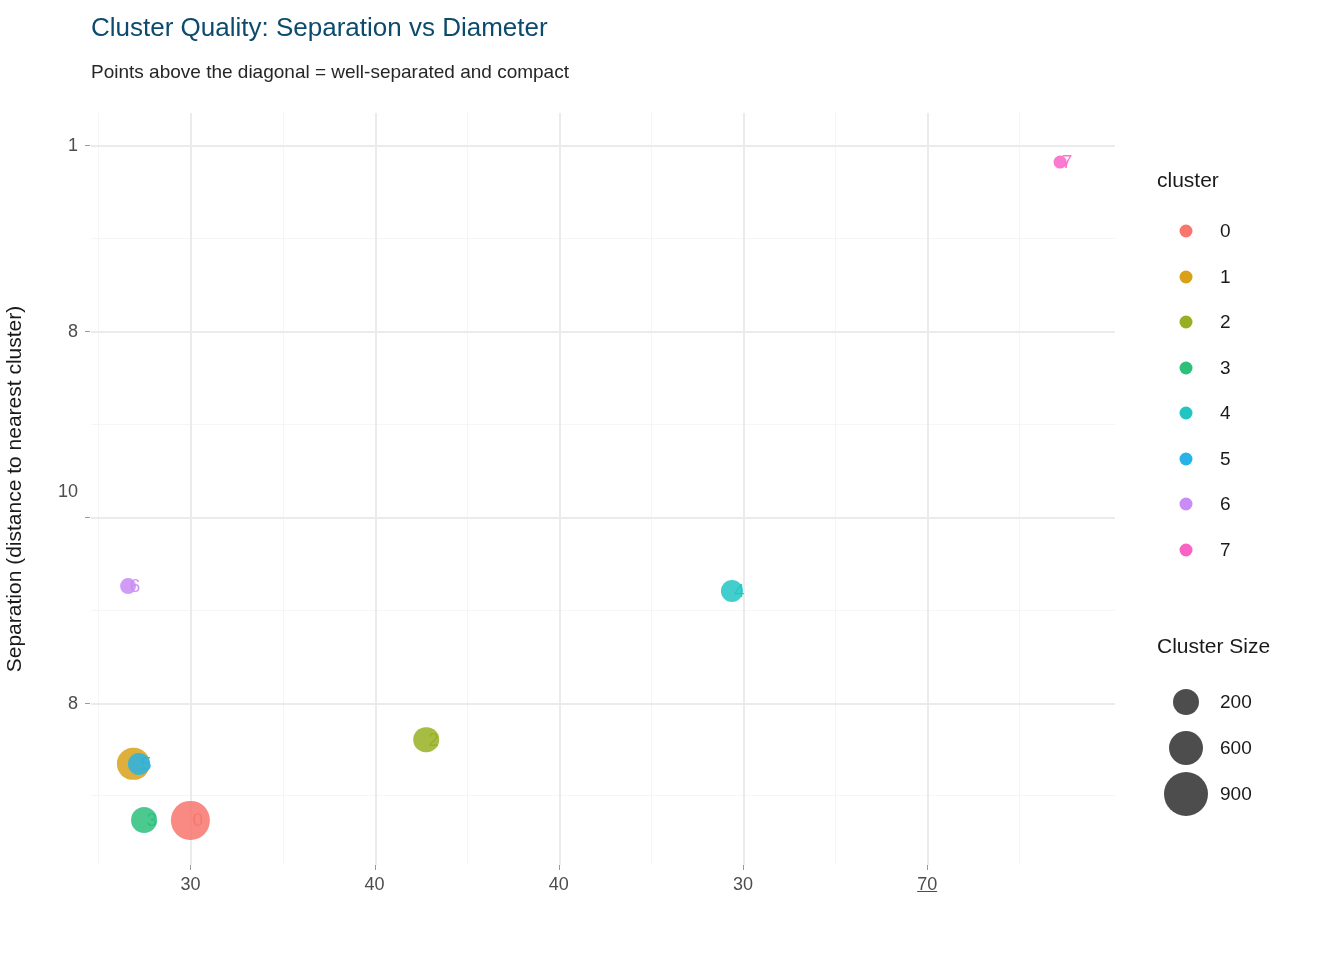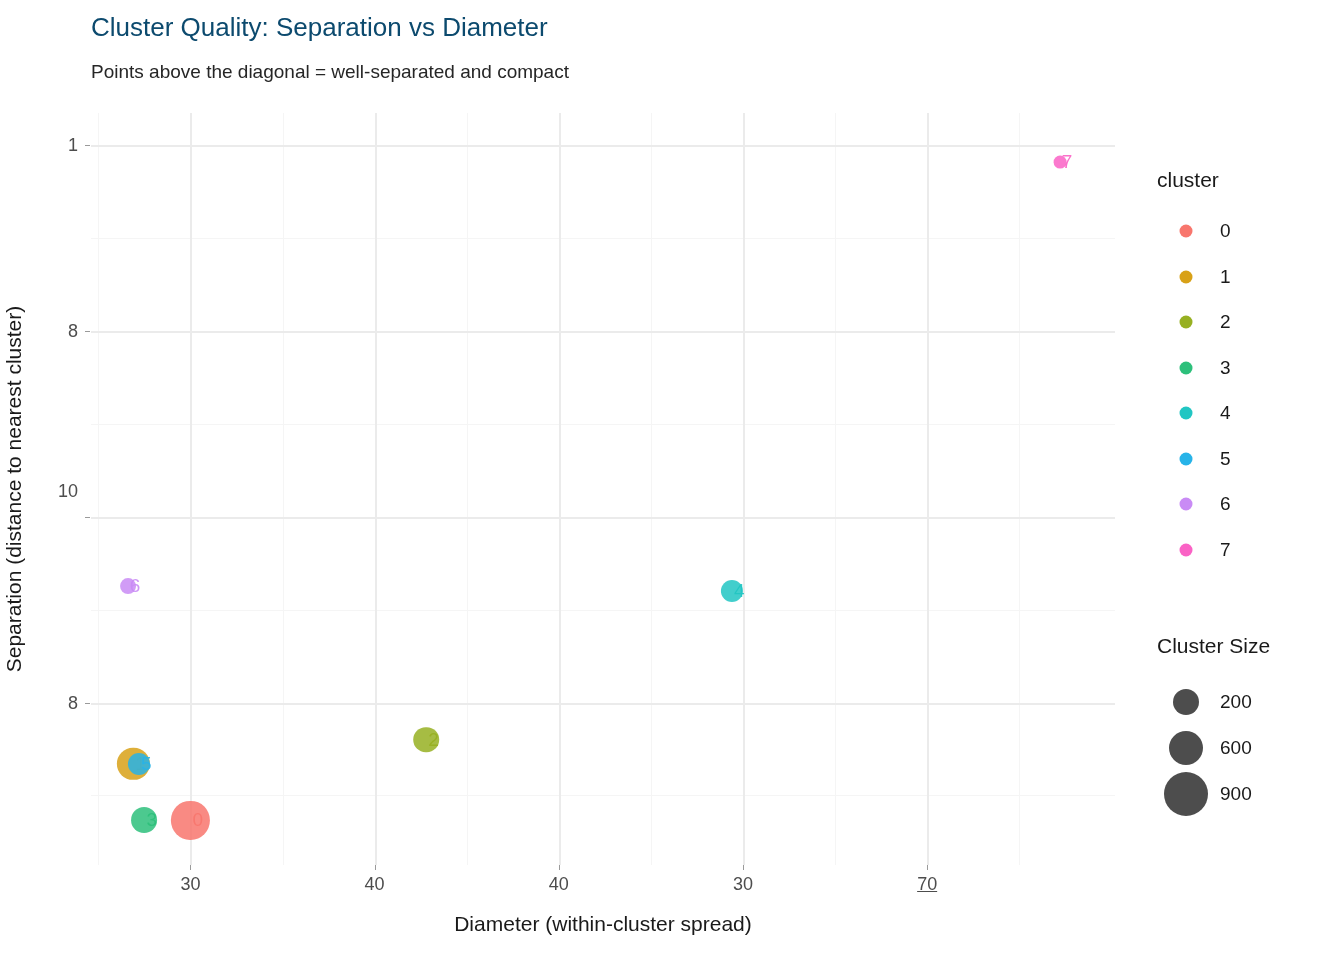--- a/index.html
+++ b/index.html
@@ -122,21 +122,20 @@
       <div class="ytick-mark" style="top: 702.531px;"></div>
       <div class="ytick-label" style="top: 702.531px;">8</div>
       <div class="ytick-mark" style="top: 516.852px;"></div>
       <div class="ytick-label" style="top: 491px; text-align: right;">10</div>
       <div class="ytick-mark" style="top: 331.173px;"></div>
       <div class="ytick-label" style="top: 331.173px;">8</div>
       <div class="ytick-mark" style="top: 145.494px;"></div>
       <div class="ytick-label" style="top: 145.494px;">1</div>
     </div>
 
-  <div class="xaxis-title">Diameter (within-cluster spread)</div>
   <div class="yaxis-title">Separation (distance to nearest cluster)</div>
 
   <div id="points-layer">
       <div class="pt" style="left: 190.453px; top: 820.437px; width: 38.192px; height: 38.192px; background: rgb(248, 118, 109);"></div>
       <div class="pt-label" style="left: 192.453px; top: 820.437px; color: rgb(248, 118, 109);">0</div>
       <div class="pt" style="left: 133.36px; top: 763.805px; width: 32.2782px; height: 32.2782px; background: rgb(216, 161, 23);"></div>
       <div class="pt-label" style="left: 135.36px; top: 763.805px; color: rgb(216, 161, 23);">1</div>
       <div class="pt" style="left: 426.194px; top: 739.667px; width: 25.5909px; height: 25.5909px; background: rgb(151, 176, 34);"></div>
       <div class="pt-label" style="left: 428.194px; top: 739.667px; color: rgb(151, 176, 34);">2</div>
       <div class="pt" style="left: 144.41px; top: 820.437px; width: 25.8801px; height: 25.8801px; background: rgb(45, 192, 123);"></div>

